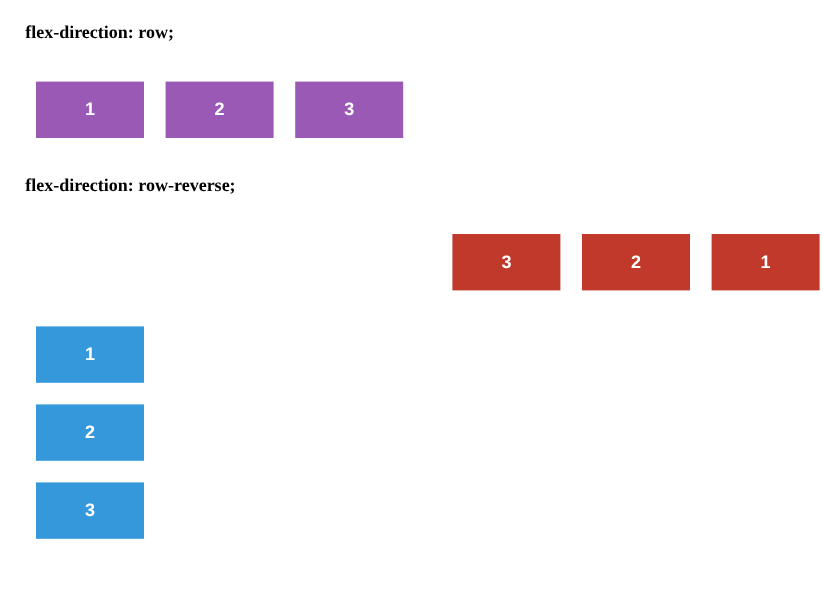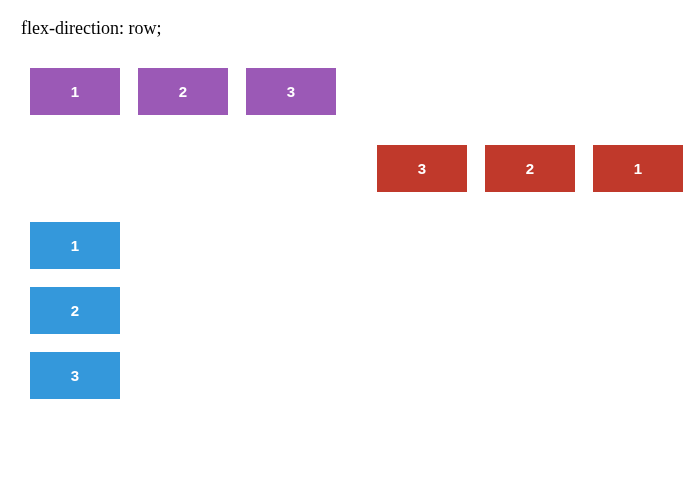--- a/index.html
+++ b/index.html
@@ -9,23 +9,23 @@
   body {
     width: 686px;
     height: 504px;
     padding-top: 18px;
     box-sizing: border-box;
     overflow: hidden;
     font-family: "Liberation Serif", serif;
   }
   .section-title {
     margin: 0 0 0 21px;
-    font-size: 18px;
+    font-size: 15px;
     line-height: 20px;
-    font-weight: normal;
+    font-weight: bold;
     color: #000000;
   }
   .flex-container {
     display: flex;
     gap: 18px;
     margin: 30px 0;
   }
   .dir-row {
     flex-direction: row;
     padding-left: 30px;
@@ -61,20 +61,21 @@
 <section>
   <h3 class="section-title">flex-direction: row;</h3>
   <div class="flex-container dir-row">
     <div class="box box-purple">1</div>
     <div class="box box-purple">2</div>
     <div class="box box-purple">3</div>
   </div>
 </section>
 
 <section>
+  <h3 class="section-title">flex-direction: row-reverse;</h3>
   <div class="flex-container dir-row-reverse">
     <div class="box box-red">1</div>
     <div class="box box-red">2</div>
     <div class="box box-red">3</div>
   </div>
 </section>
 
 <section>
   <div class="flex-container dir-column">
     <div class="box box-blue">1</div>

